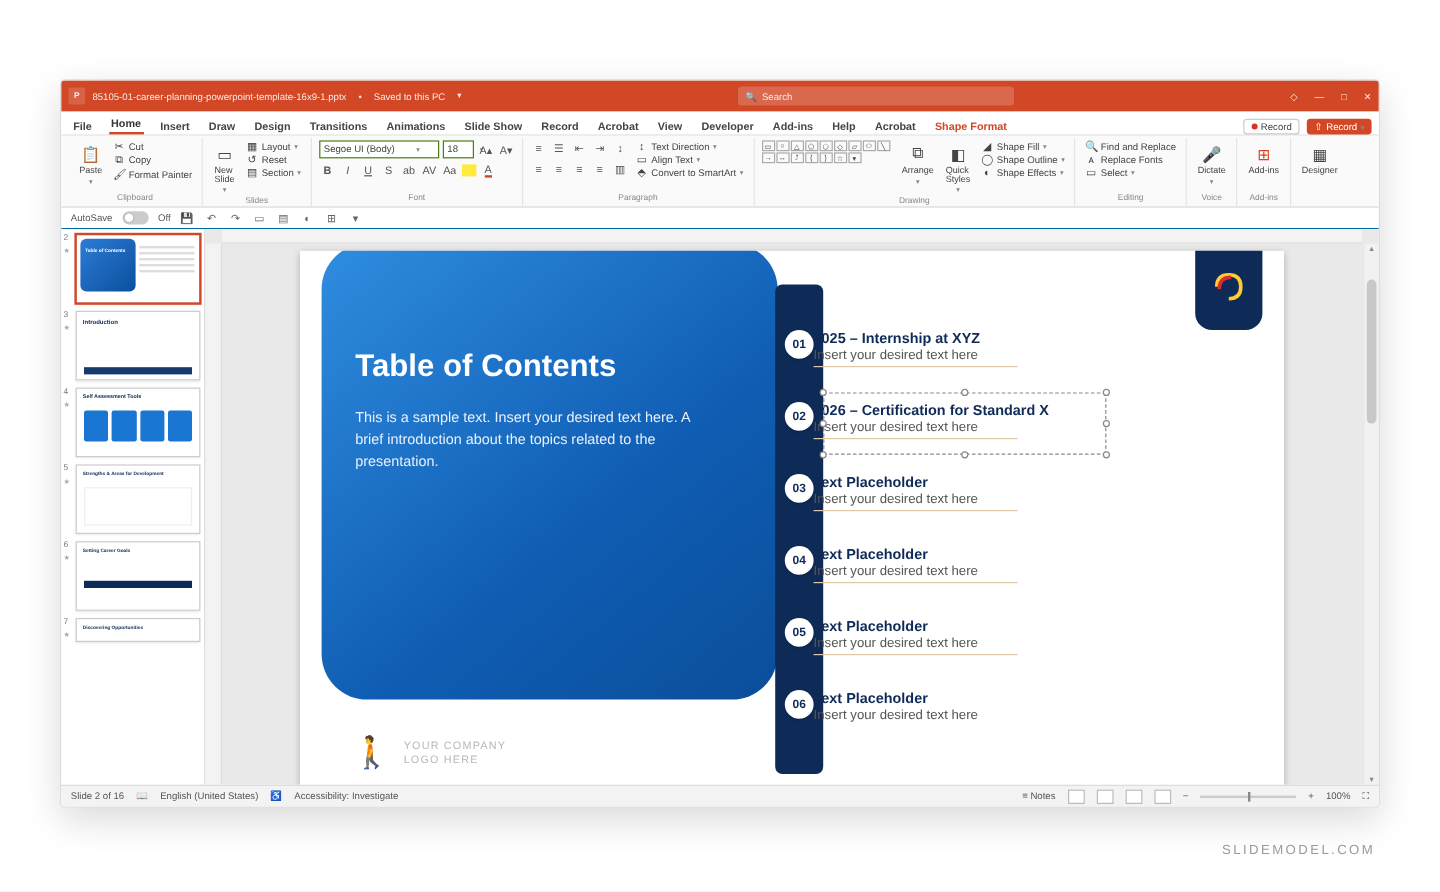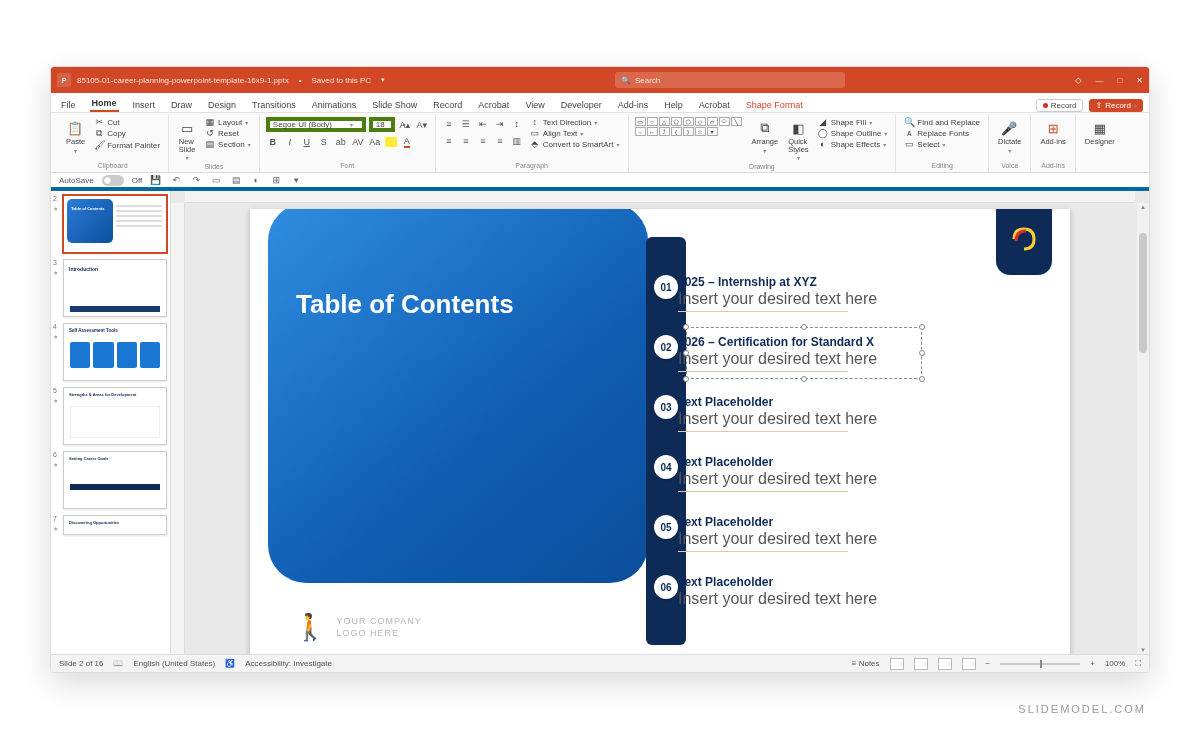--- a/index.html
+++ b/index.html
@@ -10,50 +10,50 @@
 .titlebar { height: 26px; background: #d24726; color: #fde7de; display: flex; align-items: center; font-size: 8px; padding: 0 6px; }
 .titlebar .ppt-icon { width: 14px; height: 14px; background: rgba(255,255,255,.15); border-radius: 2px; margin-right: 6px; display:flex;align-items:center;justify-content:center;font-size:7px;font-weight:bold;}
 .titlebar .filename { flex: 0 0 auto; display:flex; align-items:center; gap:10px;}
 .titlebar .chev { font-size:7px; }
 .titlebar .search-wrap { flex:1; display:flex; justify-content:center; }
 .titlebar .search { width: 230px; height: 16px; background: rgba(255,255,255,.18); border-radius: 3px; display:flex; align-items:center; padding:0 6px; gap:4px; color:#fde7de;}
 .titlebar .winbtns { display:flex; gap:14px; font-size:8px; }
 
 
 .menutabs { height: 20px; background: #fff; border-bottom: 1px solid #e1e1e1; display:flex; align-items:flex-end; padding: 0 8px; font-size: 9px; color:#444; gap:12px; position:relative;}
-.menutabs .tab { padding: 2px 2px; cursor:pointer; }
+.menutabs .tab { padding: 2px 2px; cursor:pointer;font-weight:bold; }
 .menutabs .tab.active { font-weight:600; border-bottom:2px solid #d24726; color:#333;}
 .menutabs .context-tab { color:#d24726; }
 .menutabs .right-side { position:absolute; right:6px; display:flex; gap:6px; align-items:center;}
 .rec-btn { border:1px solid #ccc; border-radius:3px; padding:1px 6px; font-size:8px; display:flex; align-items:center; gap:3px;}
 .rec-dot{width:5px;height:5px;border-radius:50%;background:#d93025;}
 .share-btn { background:#d24726; color:#fff; border-radius:3px; padding:2px 6px; font-size:8px; display:flex;align-items:center;gap:3px;}
 
 
 .ribbon { height: 60px; background: #fafafa; border-bottom:1px solid #d9d9d9; display:flex; padding:2px 6px 0; font-size:8px; color:#444;}
 .rgroup { border-right:1px solid #e5e5e5; padding:0 6px 2px; display:flex; flex-direction:column; justify-content:space-between; align-items:center;}
 .rgroup:last-child{border-right:none;}
 .rgroup .rbody { display:flex; gap:4px; align-items:flex-start; padding-top:2px;}
 .rgroup .rlabel { font-size:7px; color:#888; text-align:center; padding-bottom:1px;}
 .bigbtn { display:flex; flex-direction:column; align-items:center; gap:1px; padding:2px 3px; cursor:pointer;}
 .bigbtn .ico { width:18px; height:18px; display:flex;align-items:center;justify-content:center; font-size:13px;}
 .bigbtn .lbl { font-size:7.5px; line-height:1; white-space:nowrap;}
 .stack { display:flex; flex-direction:column; gap:1px; }
 .smallrow { display:flex; align-items:center; gap:3px; font-size:8px; white-space:nowrap; padding:0 2px;}
 .smallrow .mi { width:10px; text-align:center; font-size:9px;}
-.fontbox { border:4px solid #4d7c0f; height:15px; padding:0 3px; font-size:8px; display:flex;align-items:center; background:#fff; gap:18px;}
+.fontbox { border:1px solid #4d7c0f; height:15px; padding:0 3px; font-size:8px; display:flex;align-items:center; background:#fff; gap:18px;}
 .fontbox.sz{width:26px;justify-content:space-between;}
 .iconrow { display:flex; gap:3px; align-items:center;}
 .iconbtn { width:14px; height:14px; display:flex;align-items:center;justify-content:center; font-size:9px; color:#555; cursor:pointer;}
 .shape-gallery { width:110px; display:flex; flex-wrap:wrap; gap:1px;}
 .shape-gallery span{ width:11px;height:9px;border:1px solid #aaa; font-size:6px;display:flex;align-items:center;justify-content:center;}
 .dd{font-size:6px;color:#888;}
 
 
-.qatrow { height:18px; border-bottom:4px solid #0369a1; display:flex; align-items:center; padding:0 8px; gap:8px; font-size:8px; color:#555;}
+.qatrow { height:18px; border-bottom:1px solid #0369a1; display:flex; align-items:center; padding:0 8px; gap:8px; font-size:8px; color:#555;}
 .toggle { width:22px;height:11px;border-radius:6px;background:#ccc;position:relative;}
 .toggle::after{content:"";position:absolute;width:9px;height:9px;border-radius:50%;background:#fff;left:1px;top:1px;border:1px solid #bbb;box-sizing:border-box;}
 .qatrow .qi{width:12px;height:12px;display:flex;align-items:center;justify-content:center;font-size:9px;color:#666;}
 
 
 .workspace { flex:1; display:flex; background:#eee; overflow:hidden;}
 .thumbs { width:120px; background:#fff; border-right:1px solid #ddd; overflow-y:hidden; padding:4px 4px 0;}
 .thumb-item { position:relative; margin-bottom:6px;}
 .thumb-num { position:absolute; left:-2px; top:0; font-size:7px; color:#777;}
 .thumb-star { position:absolute; left:-2px; top:10px; font-size:6px; color:#aaa;}
@@ -75,21 +75,21 @@
 
 .blue-panel { position:absolute; left:18px; top:-6px; width:380px; height:380px; background:linear-gradient(140deg,#2f8de0 0%,#0f5db3 60%,#0b4e9a 100%); border-radius:38px; }
 .toc-title { position:absolute; left:46px; top:80px; color:#fff; font-size:26px; font-weight:700;}
 .toc-desc { position:absolute; left:46px; top:130px; width:300px; color:#e8f1fb; font-size:12px; line-height:1.5;}
 .darknav { position:absolute; left:396px; top:28px; width:40px; bottom:24px; background:#0e2a57; border-radius:6px;}
 .badge-corner { position:absolute; right:18px; top:-4px; width:56px; height:70px; background:#0e2a57; border-radius:0 0 14px 14px;}
 .badge-corner svg{position:absolute;left:14px;top:20px;}
 .toc-item { position:absolute; left:404px; display:flex; align-items:flex-start; }
 .toc-num { width:24px;height:24px; border-radius:50%; background:#fff; color:#0e2a57; font-size:10px; font-weight:700; display:flex;align-items:center;justify-content:center; box-shadow:0 1px 2px rgba(0,0,0,.2);}
 .toc-text h4{ font-size:12px; font-weight:700; color:#0e2a57; line-height:1.2;}
-.toc-text p{ font-size:16px; color:#555; margin-top:1px;}
+.toc-text p{ font-size:11px; color:#555; margin-top:1px;}
 .toc-sep{ border:none; border-top:1px solid #e0c9a8; margin-top:3px; width:170px;}
 .selection-box { position:absolute; border:1px dashed #888;}
 .sel-handle{position:absolute;width:6px;height:6px;border:1px solid #888;background:#fff;border-radius:50%;}
 .company-logo { position:absolute; left:44px; bottom:26px; display:flex; align-items:center; gap:10px; color:#b7b7b7;}
 .company-logo .stair{color:#1e88e5;font-size:26px;}
 .company-logo .txt{font-size:9px; letter-spacing:1px; line-height:1.3;}
 .vscroll{position:absolute;right:0;top:12px;bottom:0;width:12px;background:#f1f1f1;}
 .vscroll .vthumb{position:absolute;top:30px;left:2px;right:2px;height:120px;background:#c8c8c8;border-radius:4px;}
 .vscroll .arr{position:absolute;left:0;right:0;text-align:center;font-size:7px;color:#888;}
 
@@ -471,20 +471,21 @@
       </div>
     </div>
 
     <div class="editor">
       <div class="ruler-h"></div>
       <div class="ruler-v"></div>
       <div class="slide-canvas-wrap">
         <div class="slide-canvas">
           <div class="blue-panel"></div>
           <div class="toc-title">Table of Contents</div>
+          <div class="toc-desc">This is a sample text. Insert your desired text here. A brief introduction about the topics related to the presentation.</div>
           <div class="darknav"></div>
           <div class="badge-corner">
             <svg width="28" height="28">
                 <path d="M4 14 Q4 4 14 4 Q24 4 24 14 Q24 24 14 24" fill="none" stroke="#ffcc33" stroke-width="3"></path>
                 <path d="M6 16 Q6 6 16 6" fill="none" stroke="#d92c2c" stroke-width="3"></path>
               </svg>
           </div>
 
           <div class="toc-item" style="top:66px;">
             <div class="toc-num">01</div>

